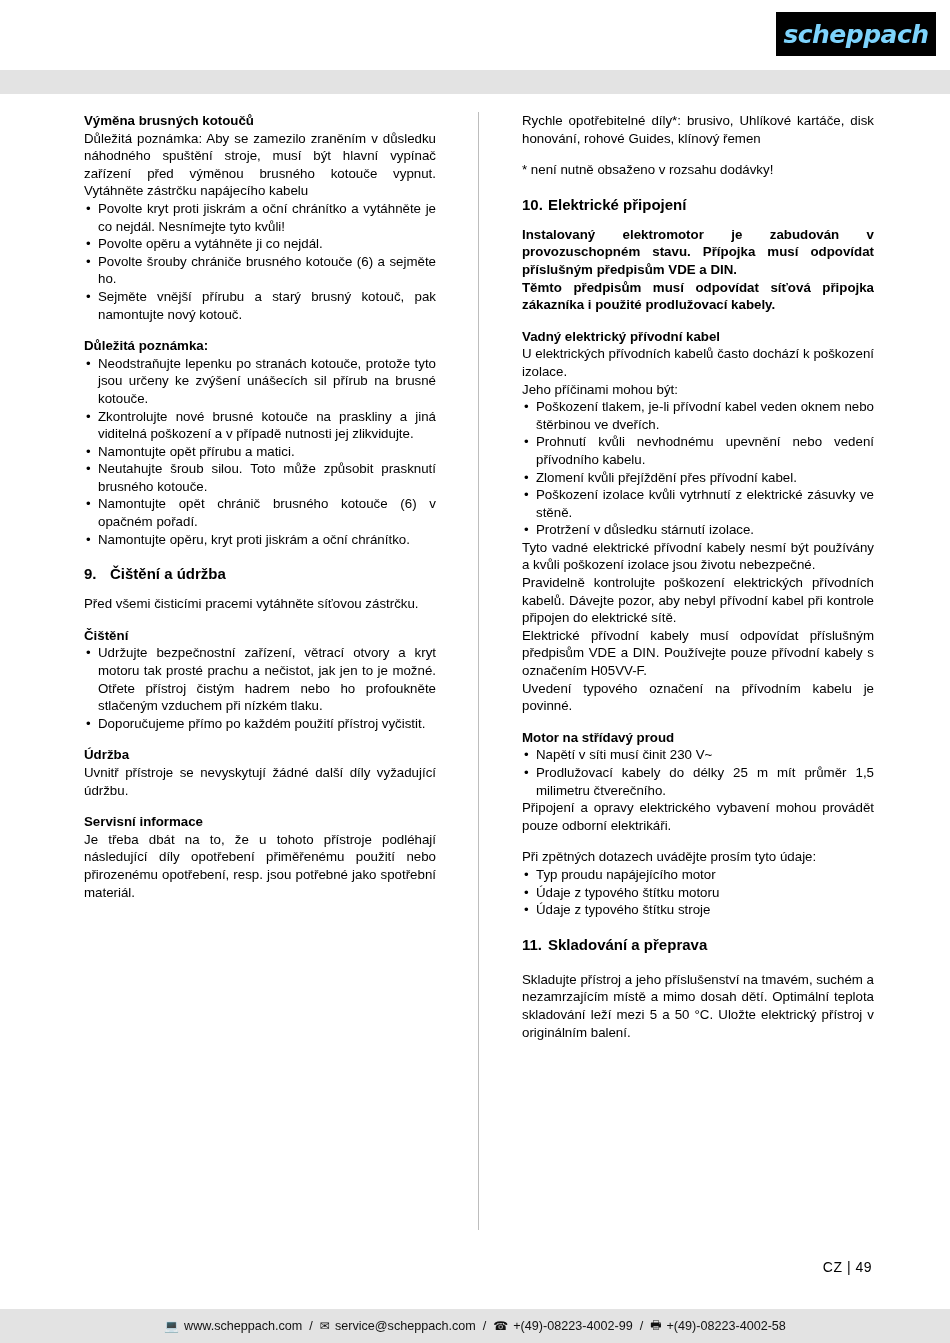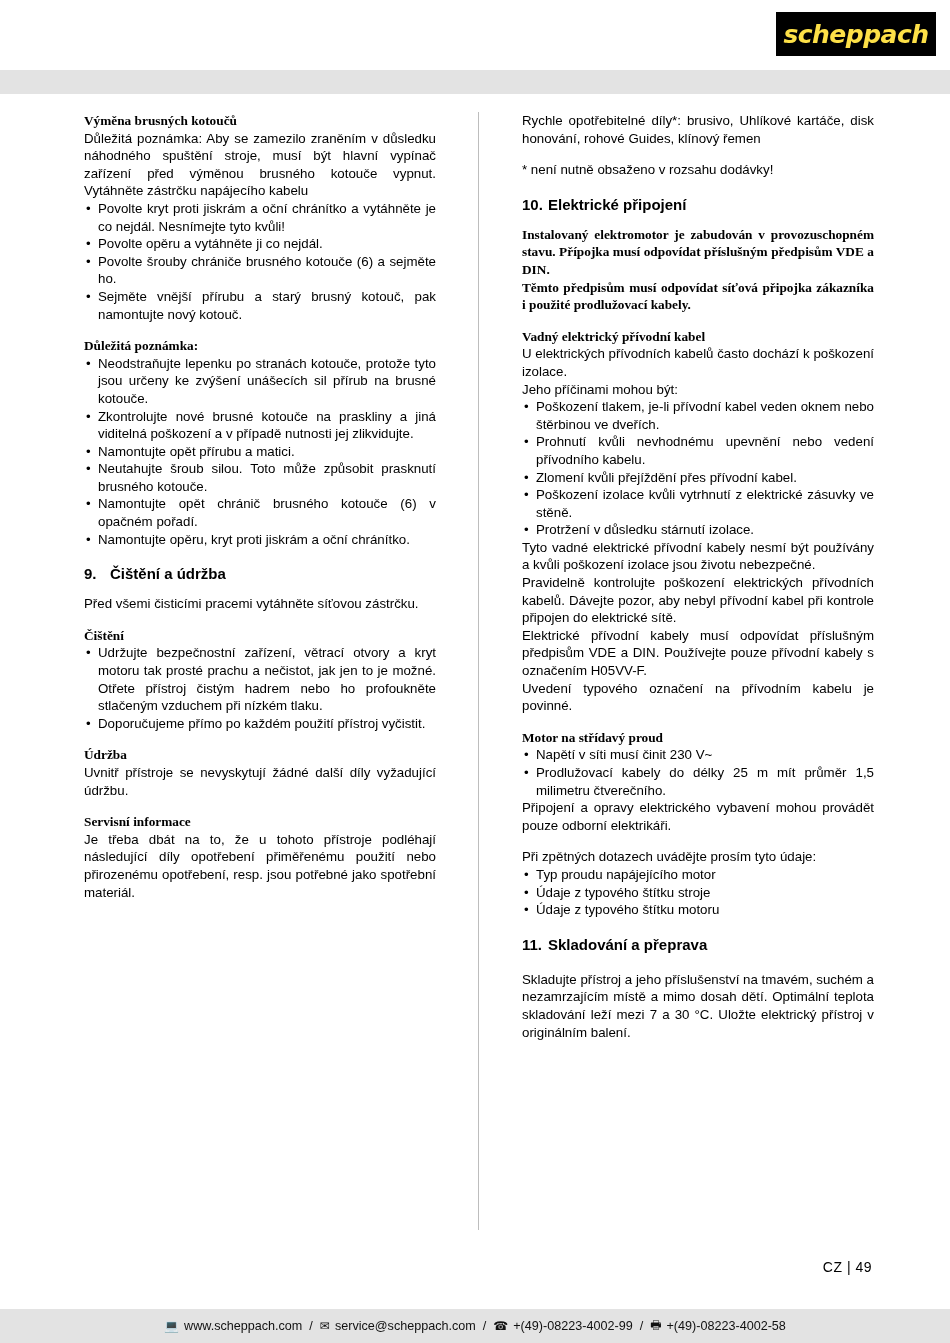--- a/index.html
+++ b/index.html
@@ -43,21 +43,21 @@
     top: 12px;
     right: 14px;
     width: 160px;
     height: 44px;
     background: #000000;
     display: flex;
     align-items: center;
     justify-content: center;
   }
   .logo-text {
-    color: #fde047;
+    color: #7dd3fc;
     font-family: "DejaVu Sans", sans-serif;
     font-weight: bold;
     font-style: italic;
     font-size: 25px;
     letter-spacing: -0.5px;
   }
   
   .content {
     position: absolute;
     top: 112px;
@@ -90,21 +90,20 @@
     margin-bottom: 0;
   }
   .sp {
     height: 14px;
   }
   .sp-sm {
     height: 9px;
   }
   .bold {
     font-weight: bold;
-    font-family: Liberation Serif, serif;
   }
   .h-sec {
     font-size: 15px;
     font-weight: bold;
     line-height: 24px;
     margin: 0;
     text-align: left;
   }
   .h-sec .num {
     display: inline-block;
@@ -279,31 +278,31 @@
       </ul>
 
       <p class="para">Připojení a opravy elektrického vybavení mohou provádět pouze odborní elektrikáři.</p>
 
       <div class="sp"></div>
 
       <p class="para">Při zpětných dotazech uvádějte prosím tyto údaje:</p>
 
       <ul>
         <li>Typ proudu napájejícího motor</li>
+        <li>Údaje z typového štítku motoru</li>
         <li>Údaje z typového štítku stroje</li>
-        <li>Údaje z typového štítku motoru</li>
       </ul>
 
       <div class="sp"></div>
 
       <p class="h-sec"><span class="num">11.</span><span>Skladování a přeprava</span></p>
 
       <div class="sp"></div>
 
-      <p class="para">Skladujte přístroj a jeho příslušenství na tmavém, suchém a nezamrzajícím místě a mimo dosah dětí. Optimální teplota skladování leží mezi 7 a 30 °C. Uložte elektrický přístroj v originálním balení.</p>
+      <p class="para">Skladujte přístroj a jeho příslušenství na tmavém, suchém a nezamrzajícím místě a mimo dosah dětí. Optimální teplota skladování leží mezi 5 a 50 °C. Uložte elektrický přístroj v originálním balení.</p>
 
     </div>
 
   </div>
 
   <div class="page-num">CZ | 49</div>
 
   <div class="footer-bar">
     <span class="footer-item">
       <span class="fico">💻</span>

